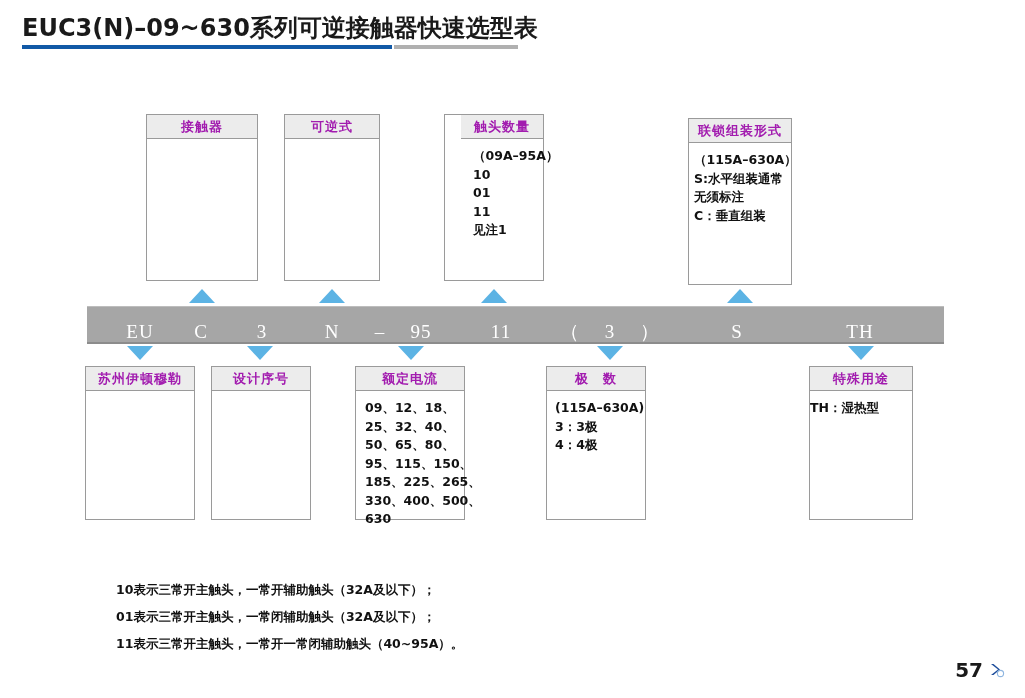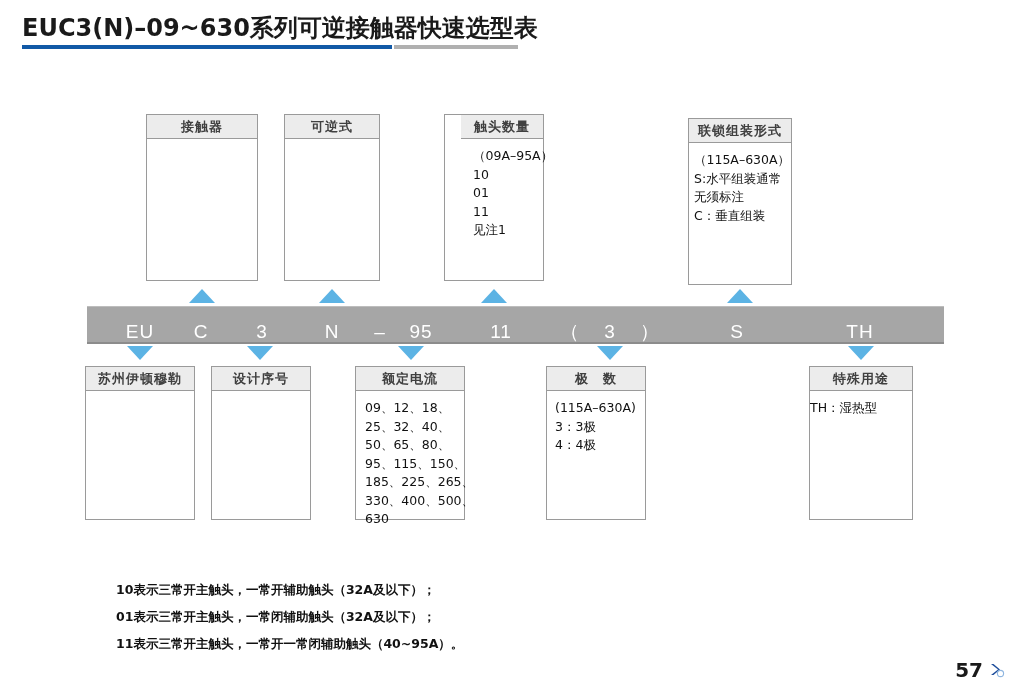--- a/index.html
+++ b/index.html
@@ -25,44 +25,44 @@
   .box {
     position: absolute;
     border: 1px solid #9a9a9a;
     background: #ffffff;
   }
   .box-head {
     height: 24px;
     background: #ececec;
     border-bottom: 1px solid #9a9a9a;
     display: flex; align-items: center; justify-content: center;
-    font-size: 13px; font-weight: bold; color: #404040;
+    font-size: 13px; font-weight: bold; color: #a21caf;
     letter-spacing: 1px;
   }
   .box-body {
     padding: 8px 0 0 12px;
     font-size: 12.5px; color: #111; line-height: 18.5px;
-    font-weight: normal;
+    font-weight: bold;
   }
   .box-body .ln { white-space: nowrap; }
   .box-body.center { padding-left: 0; text-align: left; }
 
   
   #code-bar {
     position: absolute; left: 87px; top: 306px;
     width: 857px; height: 38px;
     background: #a6a6a6;
     border-top: 1px solid #bdbdbd;
     border-bottom: 2px solid #8c8c8c;
   }
   .code-seg {
     position: absolute; top: 0; height: 50px;
     display: flex; align-items: center; justify-content: center;
     color: #ffffff; font-size: 19px; letter-spacing: 1px;
-    font-family: Liberation Sans, sans-serif;
+    font-family: Liberation Serif, serif;
     text-align: center;
   }
 
   
   .arrow-up, .arrow-down {
     position: absolute; width: 0; height: 0;
   }
   .arrow-up {
     border-left: 13px solid transparent;
     border-right: 13px solid transparent;

